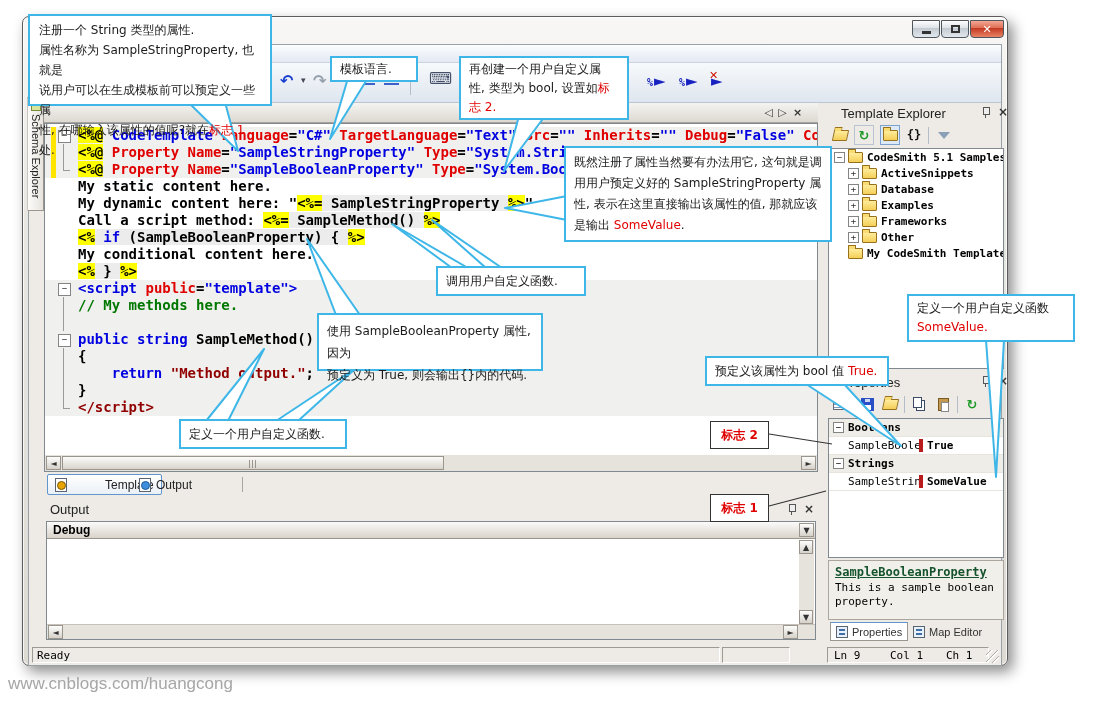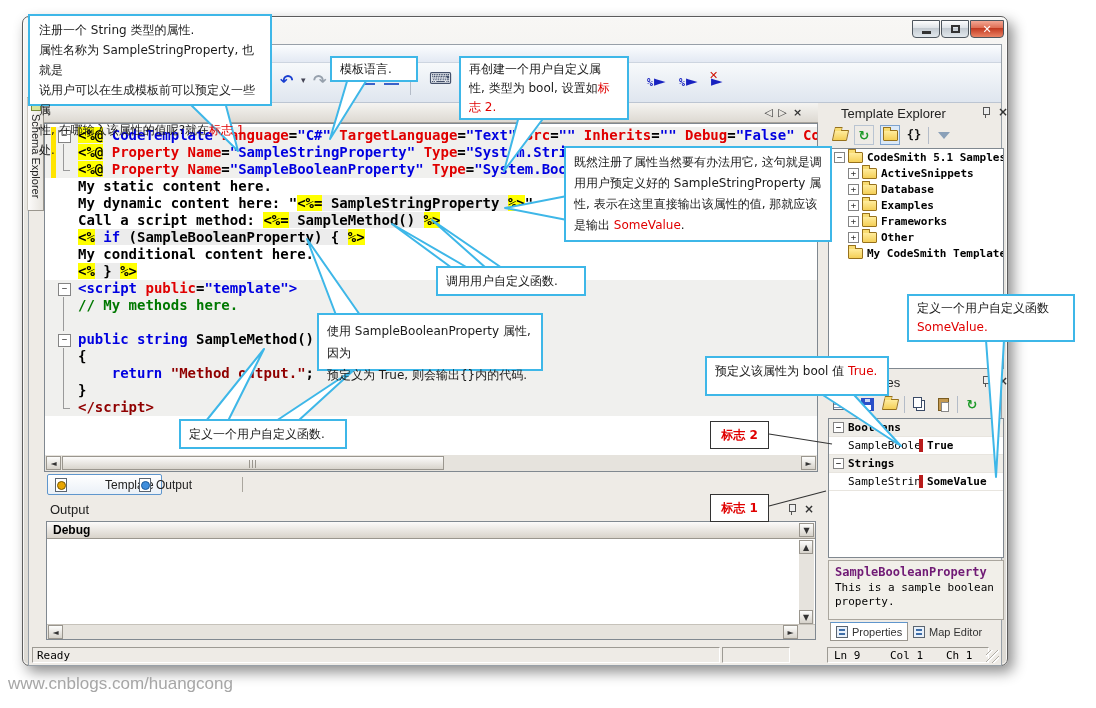--- a/index.html
+++ b/index.html
@@ -136,21 +136,21 @@
   .gridbox{position:absolute;left:828px;top:418px;width:176px;height:140px;background:#fff;border:1px solid #808890;z-index:3;overflow:hidden;}
   .prow{position:relative;height:18px;display:flex;align-items:center;border-bottom:1px solid #e8e5df;
         font:11px "DejaVu Sans Mono",monospace;color:#000;white-space:nowrap;}
   .prow.cat{background:#efede8;font-weight:bold;padding-left:4px;}
   .prow.cat .tgl{width:11px;height:11px;border:1px solid #848484;background:#fff;font:9px "DejaVu Sans Mono";
         line-height:9px;text-align:center;margin-right:4px;}
   .prow.item{padding-left:19px;}
   .prow.item .pname{width:71px;flex:0 0 71px;overflow:hidden;}
   .prow.item .pval{font-weight:bold;border-left:4px solid #b91c1c;padding-left:4px;}
   .descbox{position:absolute;left:828px;top:560px;width:176px;height:60px;background:#f1efe9;border:1px solid #aaa69e;z-index:3;padding:4px 6px;}
-  .descbox .dt{font:bold 12px "DejaVu Sans Mono",monospace;color:#701a75;}
+  .descbox .dt{font:bold 12px "DejaVu Sans Mono",monospace;color:#14532d;text-decoration:underline;}
   .descbox .db{font:11px "DejaVu Sans Mono",monospace;color:#000;line-height:14px;margin-top:2px;width:160px;}
   .prtabs{position:absolute;left:828px;top:622px;width:176px;height:20px;z-index:3;}
   .ptab{position:absolute;top:0;height:19px;display:flex;align-items:center;padding:0 5px;
         font:11px "Liberation Sans",sans-serif;color:#333;}
   .ptab.active{border:1px solid #9a968e;border-top-color:#5f96cd;background:#fff;}
   .ptab .mini{width:12px;height:12px;margin-right:4px;border:1px solid #5a6470;background:#e8f0fa;position:relative;}
   .ptab .mini::after{content:"";position:absolute;left:2px;top:2px;width:6px;height:2px;background:#3f6ea8;box-shadow:0 4px 0 #3f6ea8;}
 
   
   .statusbar{position:absolute;left:29px;top:644px;width:972px;height:21px;background:#eeebe6;z-index:3;}
@@ -175,21 +175,21 @@
       font:12px "DejaVu Sans",sans-serif;white-space:pre-line;}
   .co .co-red{color:#e00000;}
   .co1{left:28px;top:14px;width:244px;height:92px;padding:4px 9px;line-height:20px;}
   .co2{left:330px;top:56px;width:88px;height:26px;padding:3px 8px;}
   .co3{left:459px;top:56px;width:170px;height:64px;padding:2px 8px;line-height:19px;}
   .co4{left:564px;top:146px;width:268px;height:96px;padding:4px 8px;line-height:21px;}
   .co5{left:436px;top:266px;width:150px;height:30px;padding:5px 8px;}
   .co6{left:317px;top:313px;width:226px;height:58px;padding:5px 8px;line-height:22px;}
   .co7{left:179px;top:419px;width:168px;height:30px;padding:5px 8px;}
   .co8{left:907px;top:294px;width:168px;height:48px;padding:3px 8px;line-height:19px;}
-  .co9{left:705px;top:356px;width:184px;height:40px;padding:5px 8px;}
+  .co9{left:705px;top:356px;width:184px;height:30px;padding:5px 8px;}
   .tagbox{position:absolute;width:59px;height:28px;background:#fff;border:1px solid #333;z-index:60;
           display:flex;align-items:center;justify-content:center;font:bold 12px "DejaVu Sans",sans-serif;color:#e00000;}
   .tag2{left:710px;top:421px;}
   .tag1{left:710px;top:494px;}
 
   .watermark{position:absolute;left:8px;top:674px;font:17px "Liberation Sans",sans-serif;color:#a6a6a6;z-index:70;}
 </style>
 </head>
 <body>
 

